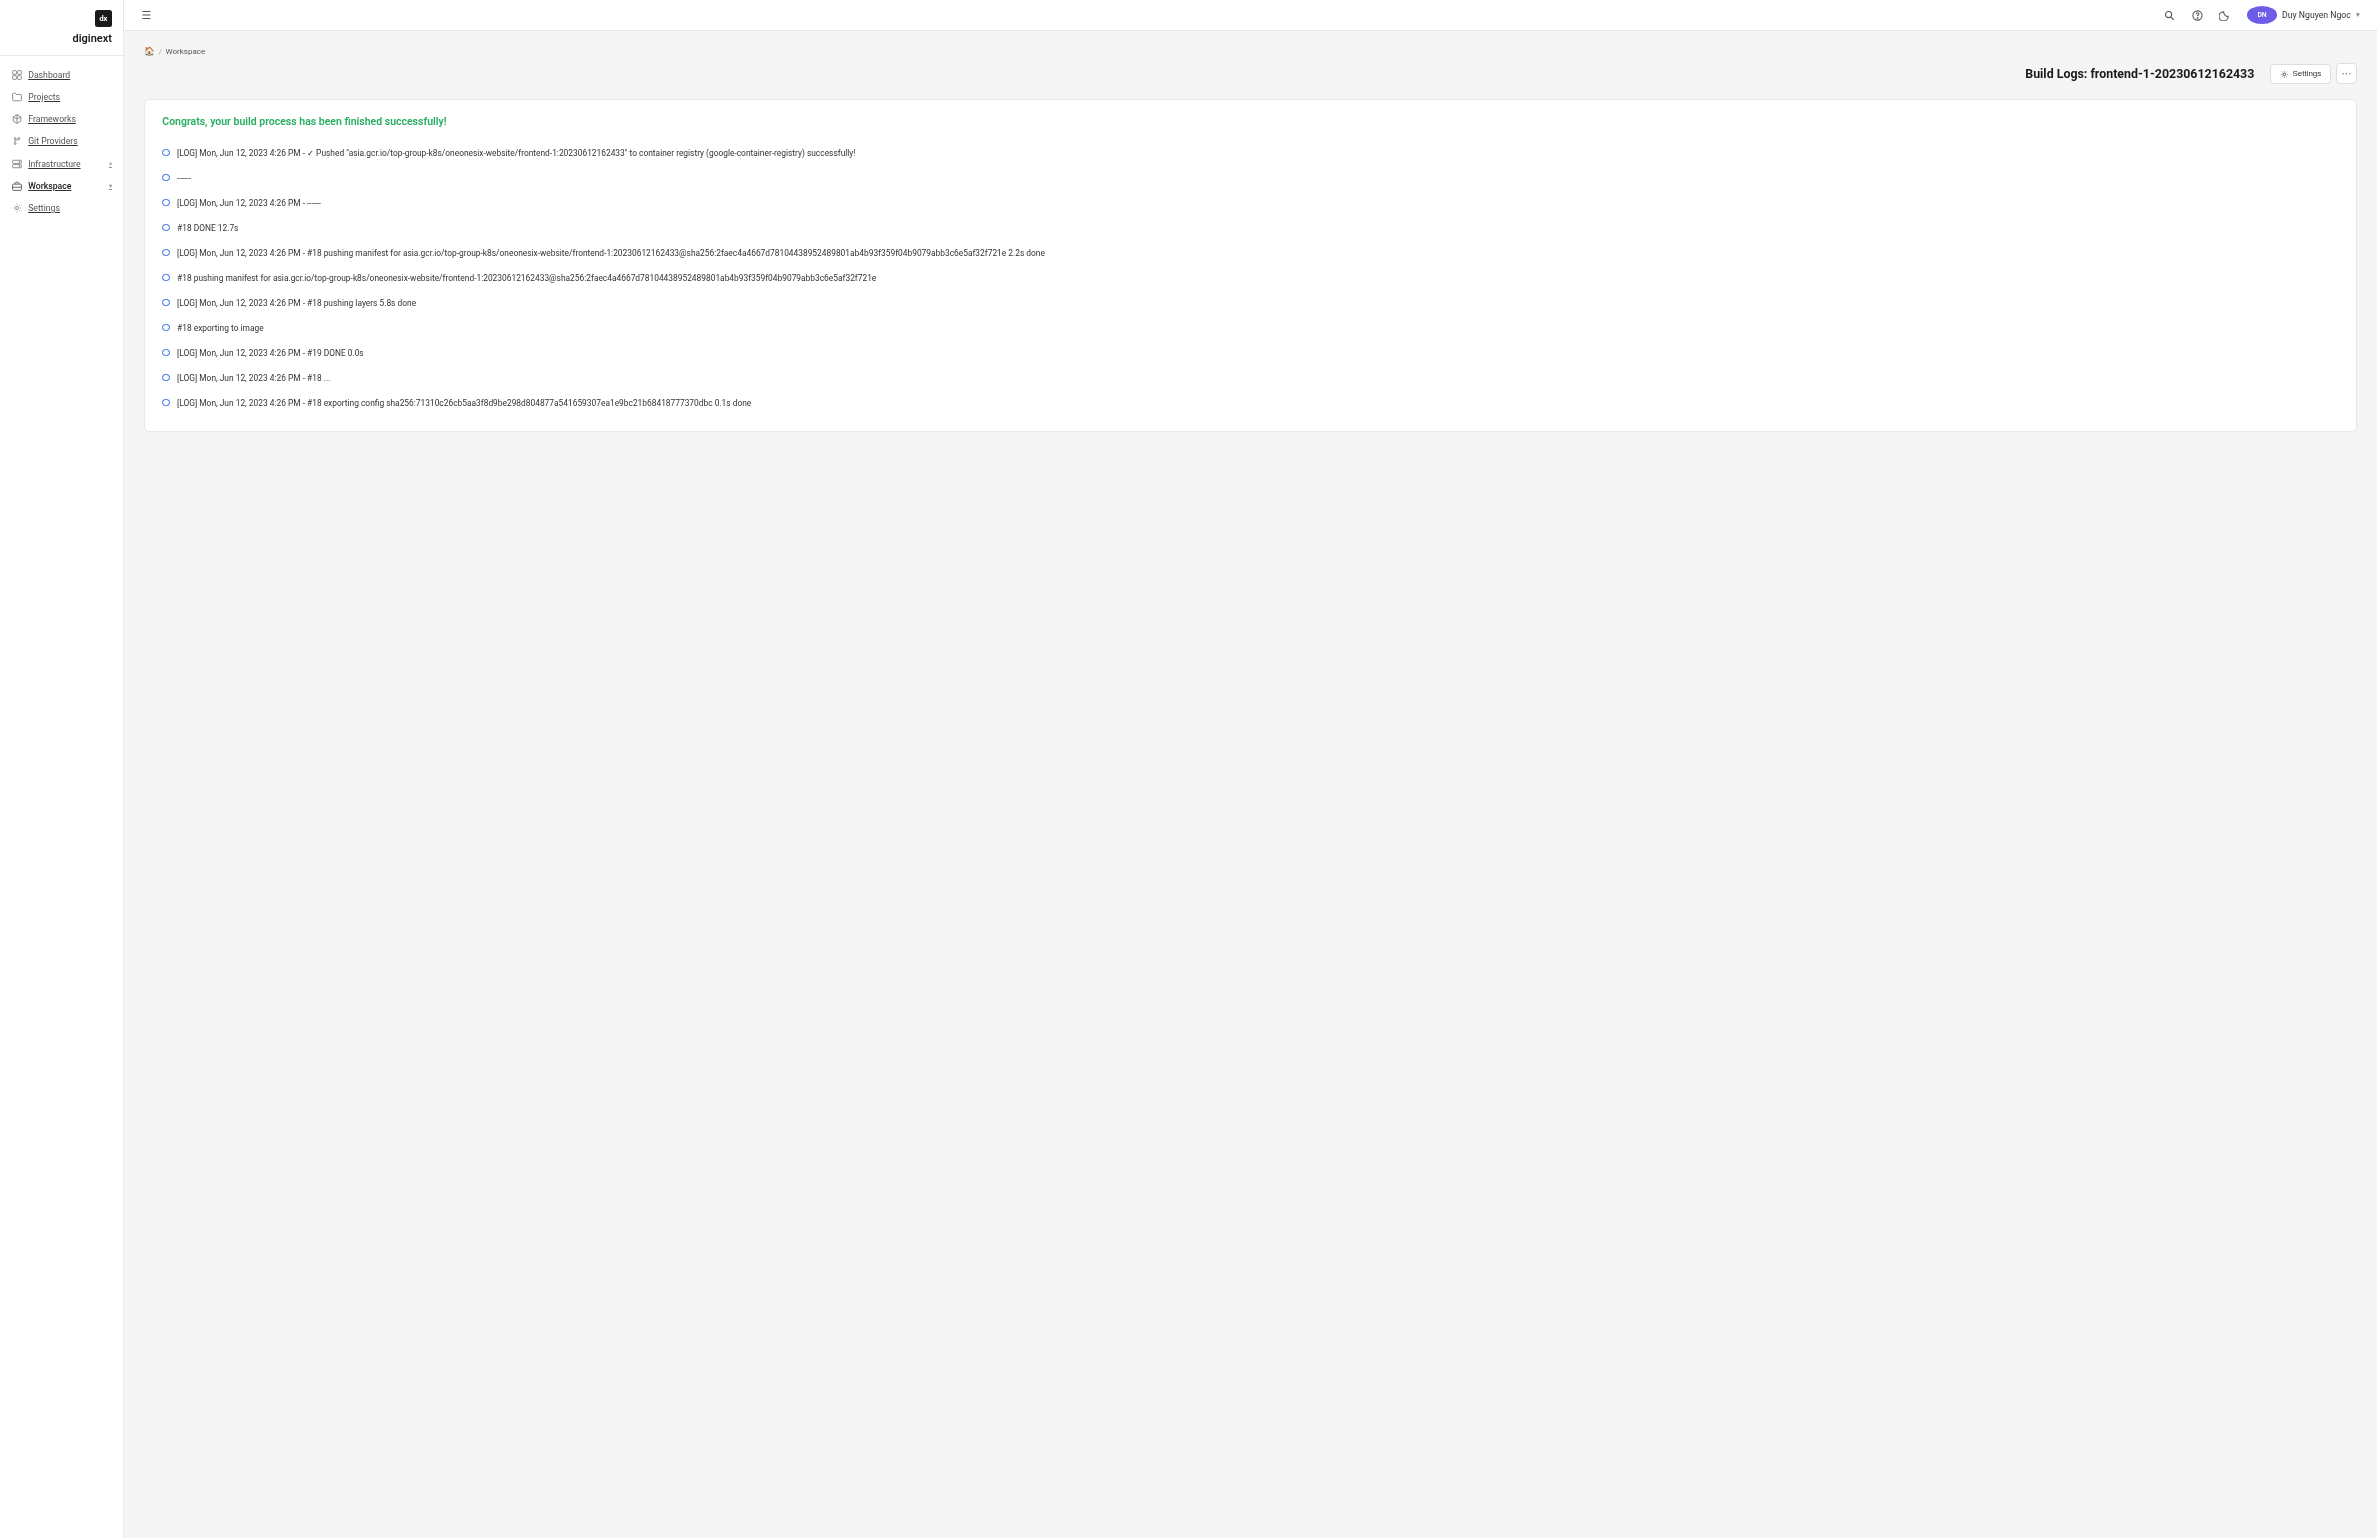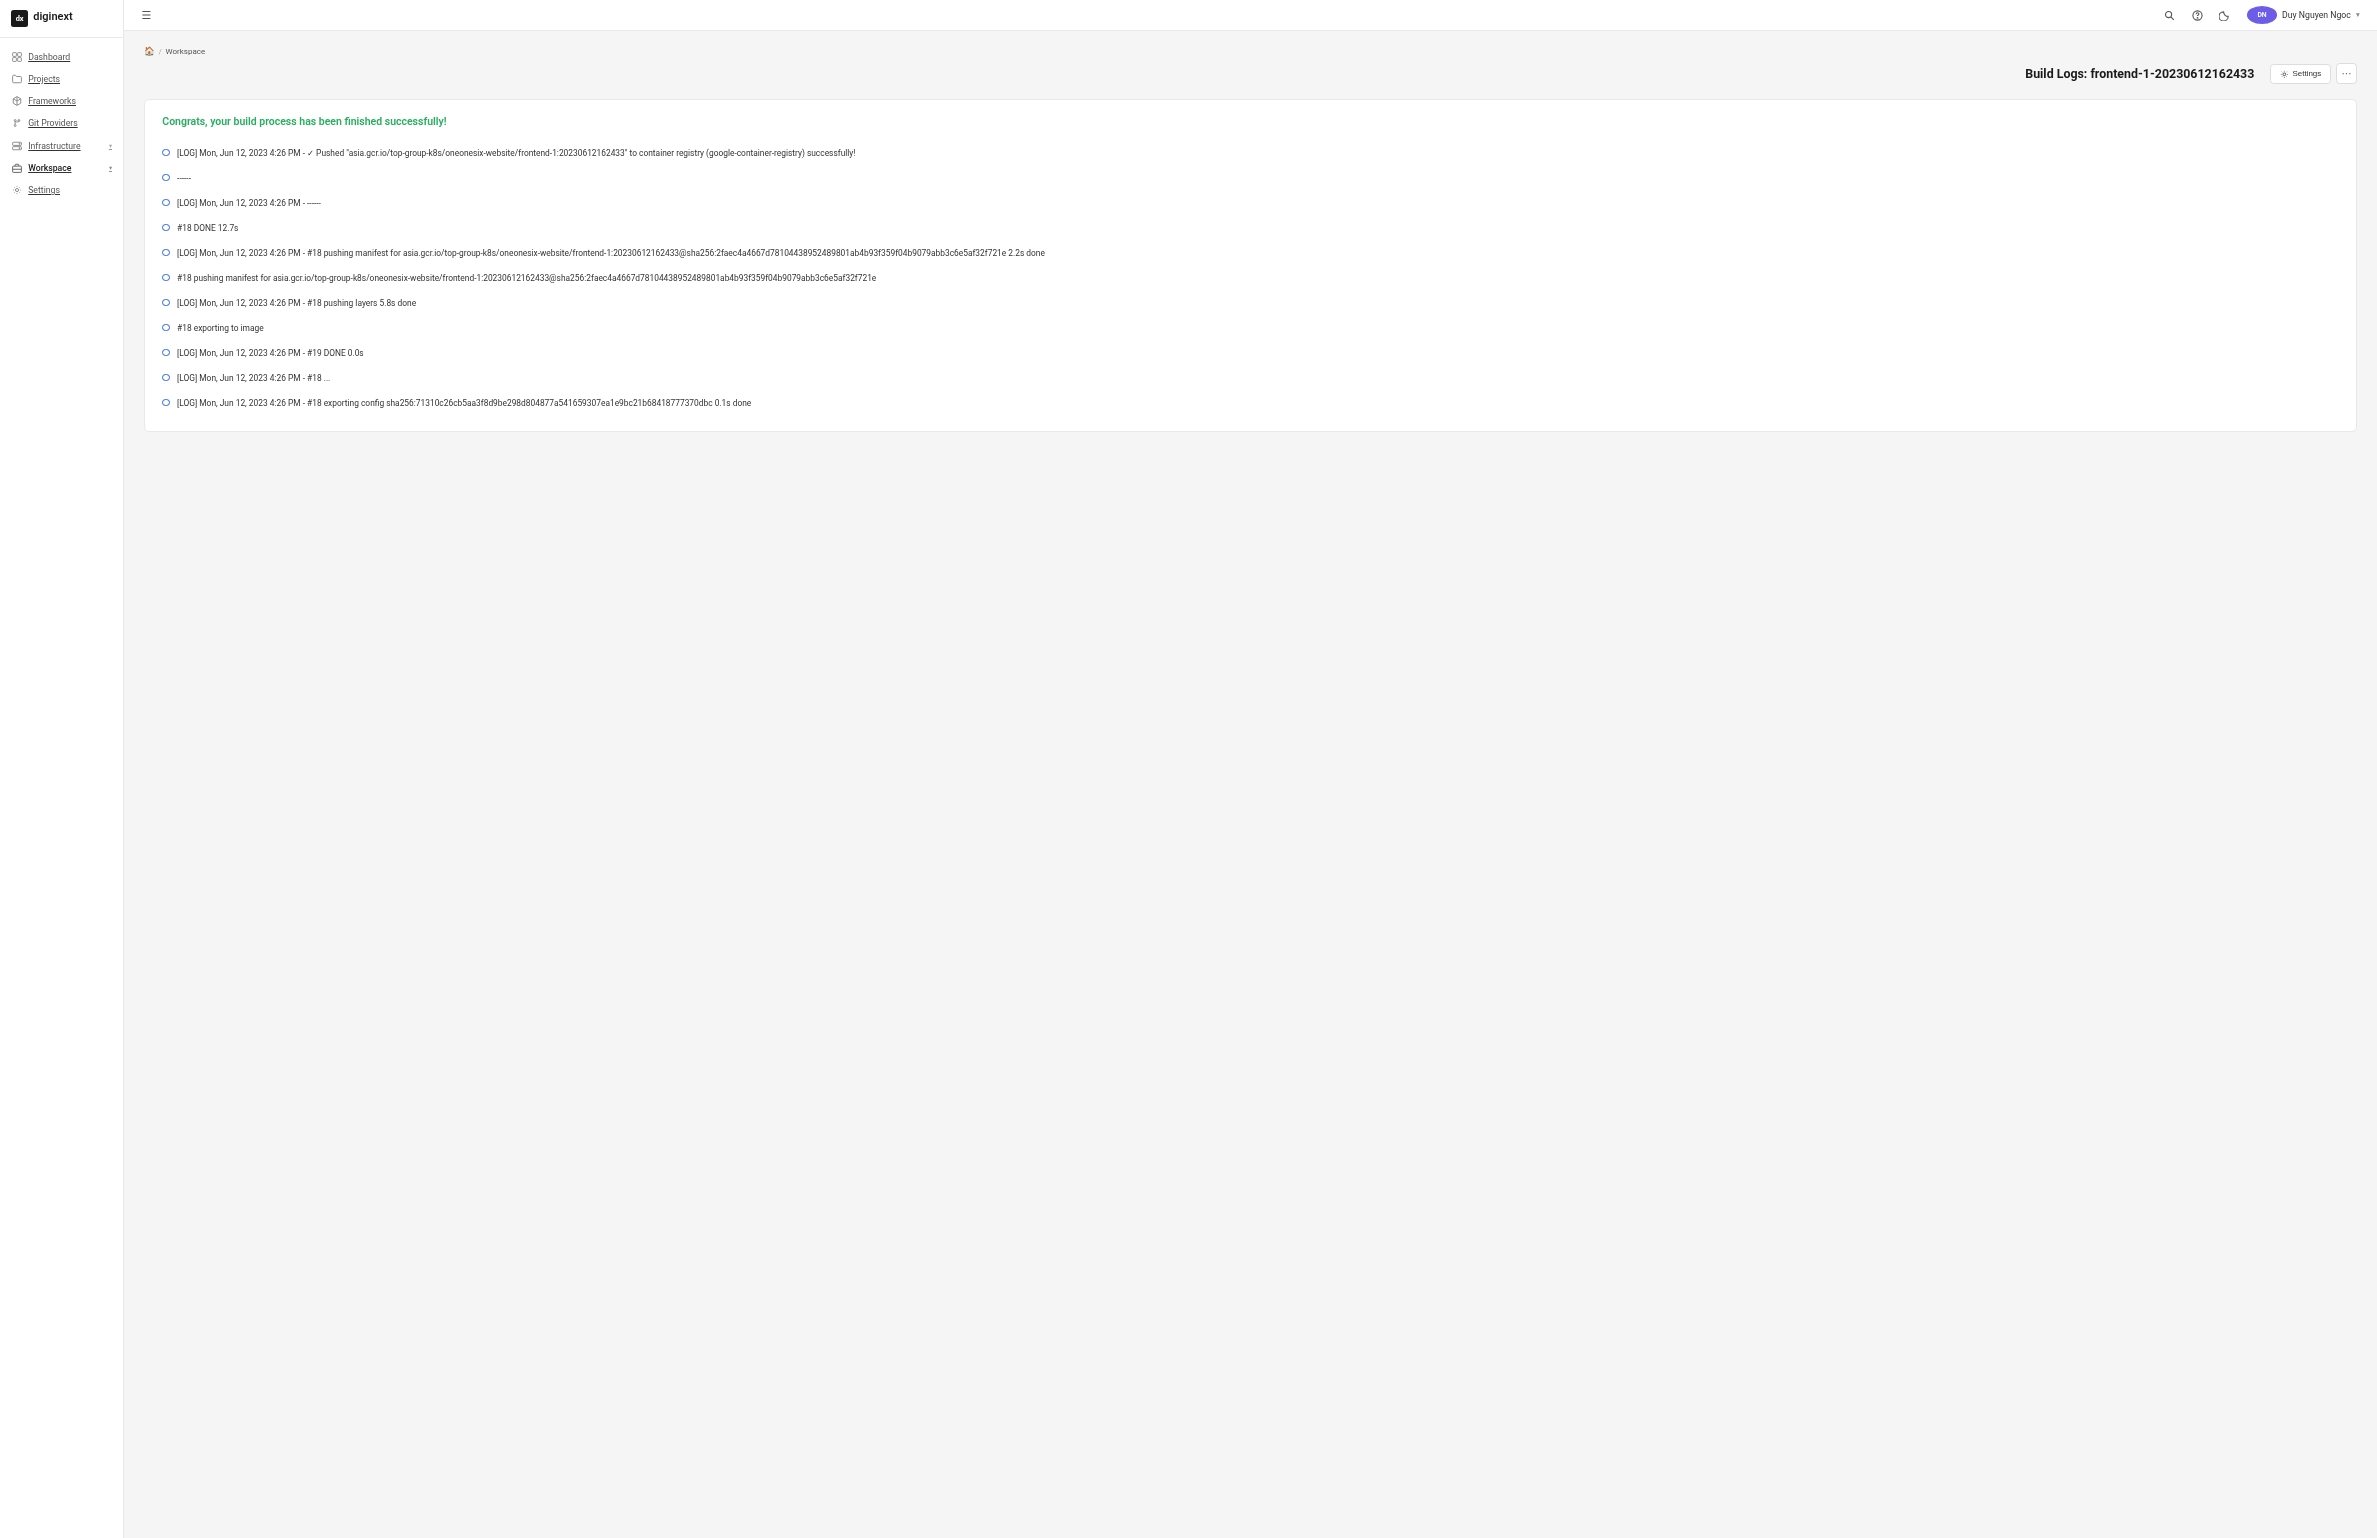--- a/index.html
+++ b/index.html
@@ -20,24 +20,25 @@
       background: #fff;
       border-right: 0.6px solid #e8e8e8;
       display: flex;
       flex-direction: column;
       height: 100vh;
       overflow-y: auto;
     }
 
     .sidebar-logo {
       display: flex;
-      align-items: flex-start;
+      align-items: flex-end;
       padding: 10px 11px;
       border-bottom: 0.6px solid #e8e8e8;
       gap: 5px;
+      flex-direction: column;
     }
 
     .logo-icon {
       width: 17.3px;
       height: 17.3px;
       background: #1a1a1a;
       border-radius: 2.5px;
       display: flex;
       align-items: center;
       justify-content: center;

